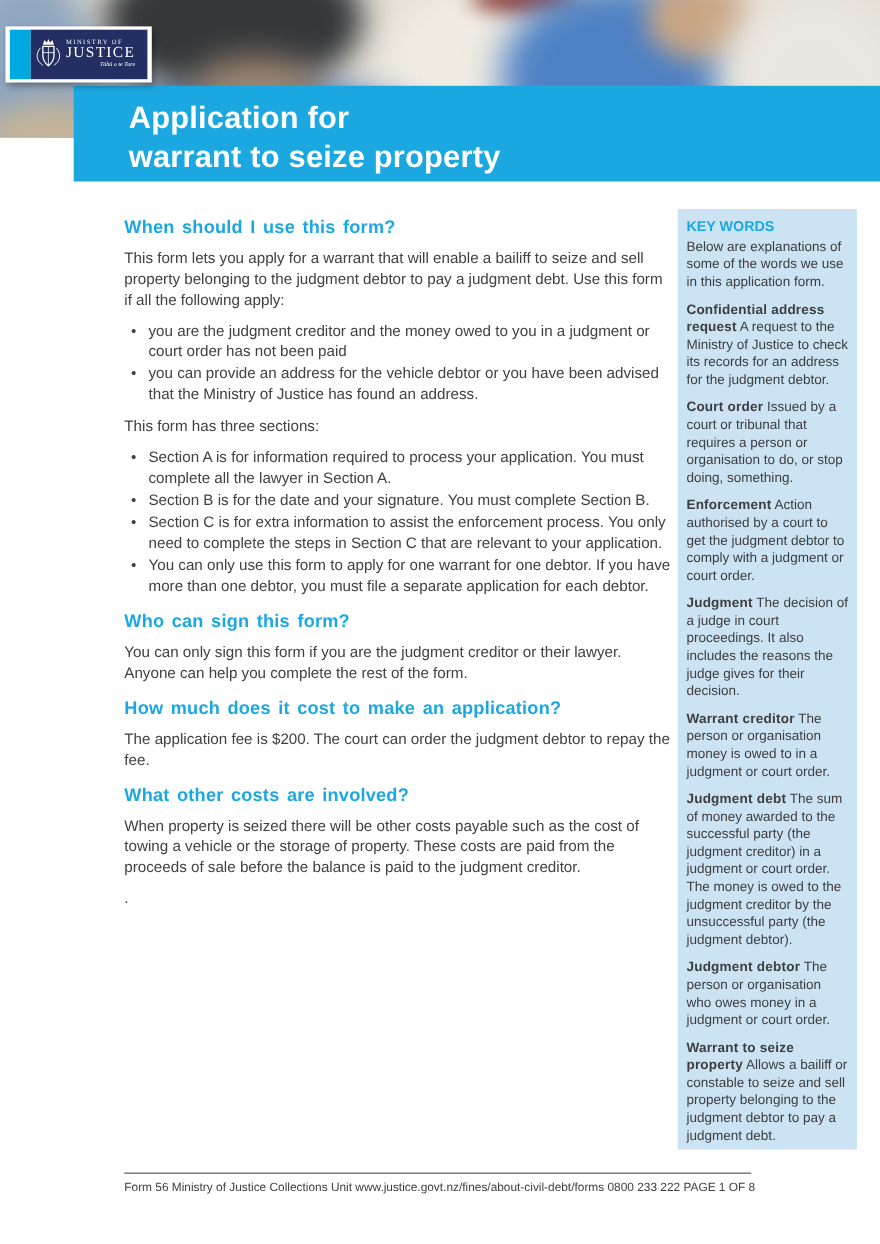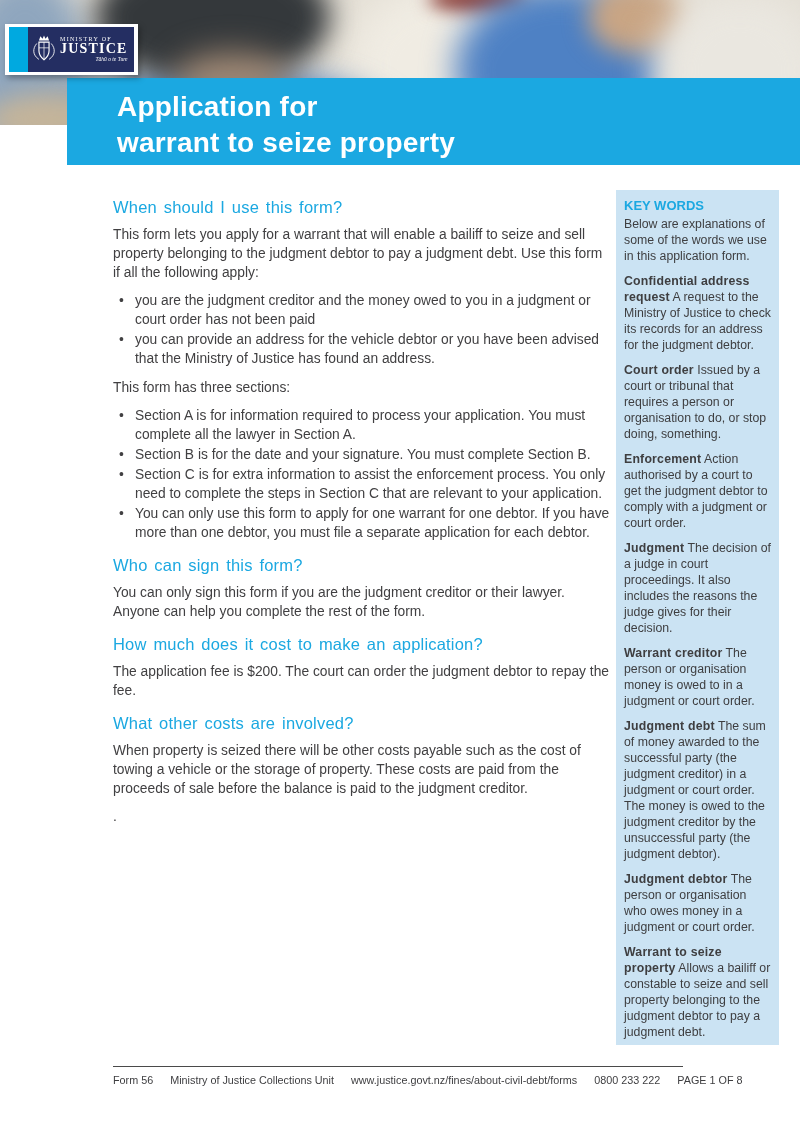--- a/index.html
+++ b/index.html
@@ -31,51 +31,51 @@
   .logo{
     position:absolute;left:5px;top:24px;width:133px;height:51px;background:#fff;
     box-sizing:border-box;padding:3px 4px;display:flex;gap:0;
     box-shadow:2px 3px 6px rgba(0,0,0,.35);z-index:3;
   }
   .logo-cyan{width:19px;background:var(--logo-cyan);}
   .logo-navy{flex:1;background:var(--logo-navy);display:flex;align-items:center;gap:3px;padding:2px 3px;}
   .crest{flex:0 0 auto;}
   .logo-text{color:#fff;line-height:1.05;}
   .logo-t1{font-family:"Liberation Serif", serif;font-size:6px;letter-spacing:1.3px;}
-  .logo-t2{font-family:"Liberation Serif", serif;font-size:14px;font-weight:bold;letter-spacing:1.2px;}
+  .logo-t2{font-family:"Liberation Serif", serif;font-size:14px;font-weight:normal;letter-spacing:1.2px;}
   .logo-t3{font-family:"Liberation Serif", serif;font-size:5.5px;font-style:italic;text-align:right;}
   
   .banner{
     position:absolute;left:67px;top:78px;width:733px;height:87px;background:var(--accent);
     z-index:2;box-sizing:border-box;padding:11px 0 0 50px;
   }
   .banner .title-line{color:#fff;font-weight:bold;font-size:28px;line-height:36px;letter-spacing:.2px;}
   
   .content{position:absolute;left:113px;top:196px;width:500px;font-size:13.8px;line-height:19px;}
   .section-heading{
-    color:var(--accent);font-size:16.5px;line-height:22px;font-weight:normal;
+    color:var(--accent);font-size:16.5px;line-height:22px;font-weight:bold;
     margin:12px 0 7px;letter-spacing:.2px;word-spacing:2px;
   }
   .form-section:first-child .section-heading{margin-top:0;}
   .content p{margin:0 0 9px;}
   .content ul{list-style:none;margin:3px 0 10px;padding:0;}
   .content li{position:relative;padding-left:22px;margin:0 0 1px;}
   .content li::before{content:"\2022";position:absolute;left:6px;top:0;}
   
   .sidebar{
     position:absolute;left:616px;top:190px;width:163px;height:855px;background:var(--sidebar-bg);
     box-sizing:border-box;padding:7px 7px 0 8px;font-size:12.3px;line-height:16px;color:#3E3E40;
   }
   .kw-title{color:var(--accent);font-weight:bold;font-size:13px;line-height:17px;margin:0 0 2px;}
   .sidebar p{margin:0 0 9px;}
   .kw-term{font-weight:bold;letter-spacing:.2px;}
   
   .footer{position:absolute;left:113px;top:1066px;width:570px;}
   .footer-line{border-top:1.5px solid #4A4A4A;}
-  .footer-row{display:flex;gap:17px;margin-top:7px;font-size:10.8px;color:#3E3E40;white-space:nowrap;}
+  .footer-row{display:flex;gap:3px;margin-top:7px;font-size:10.8px;color:#3E3E40;white-space:nowrap;}
   .footer-page{margin-left:auto;}
 </style>
 </head>
 <body>
 
 <div class="page">
 
   <div class="photo">
     <div class="blob b-leftblue"></div>
     <div class="blob b-midlight"></div>

